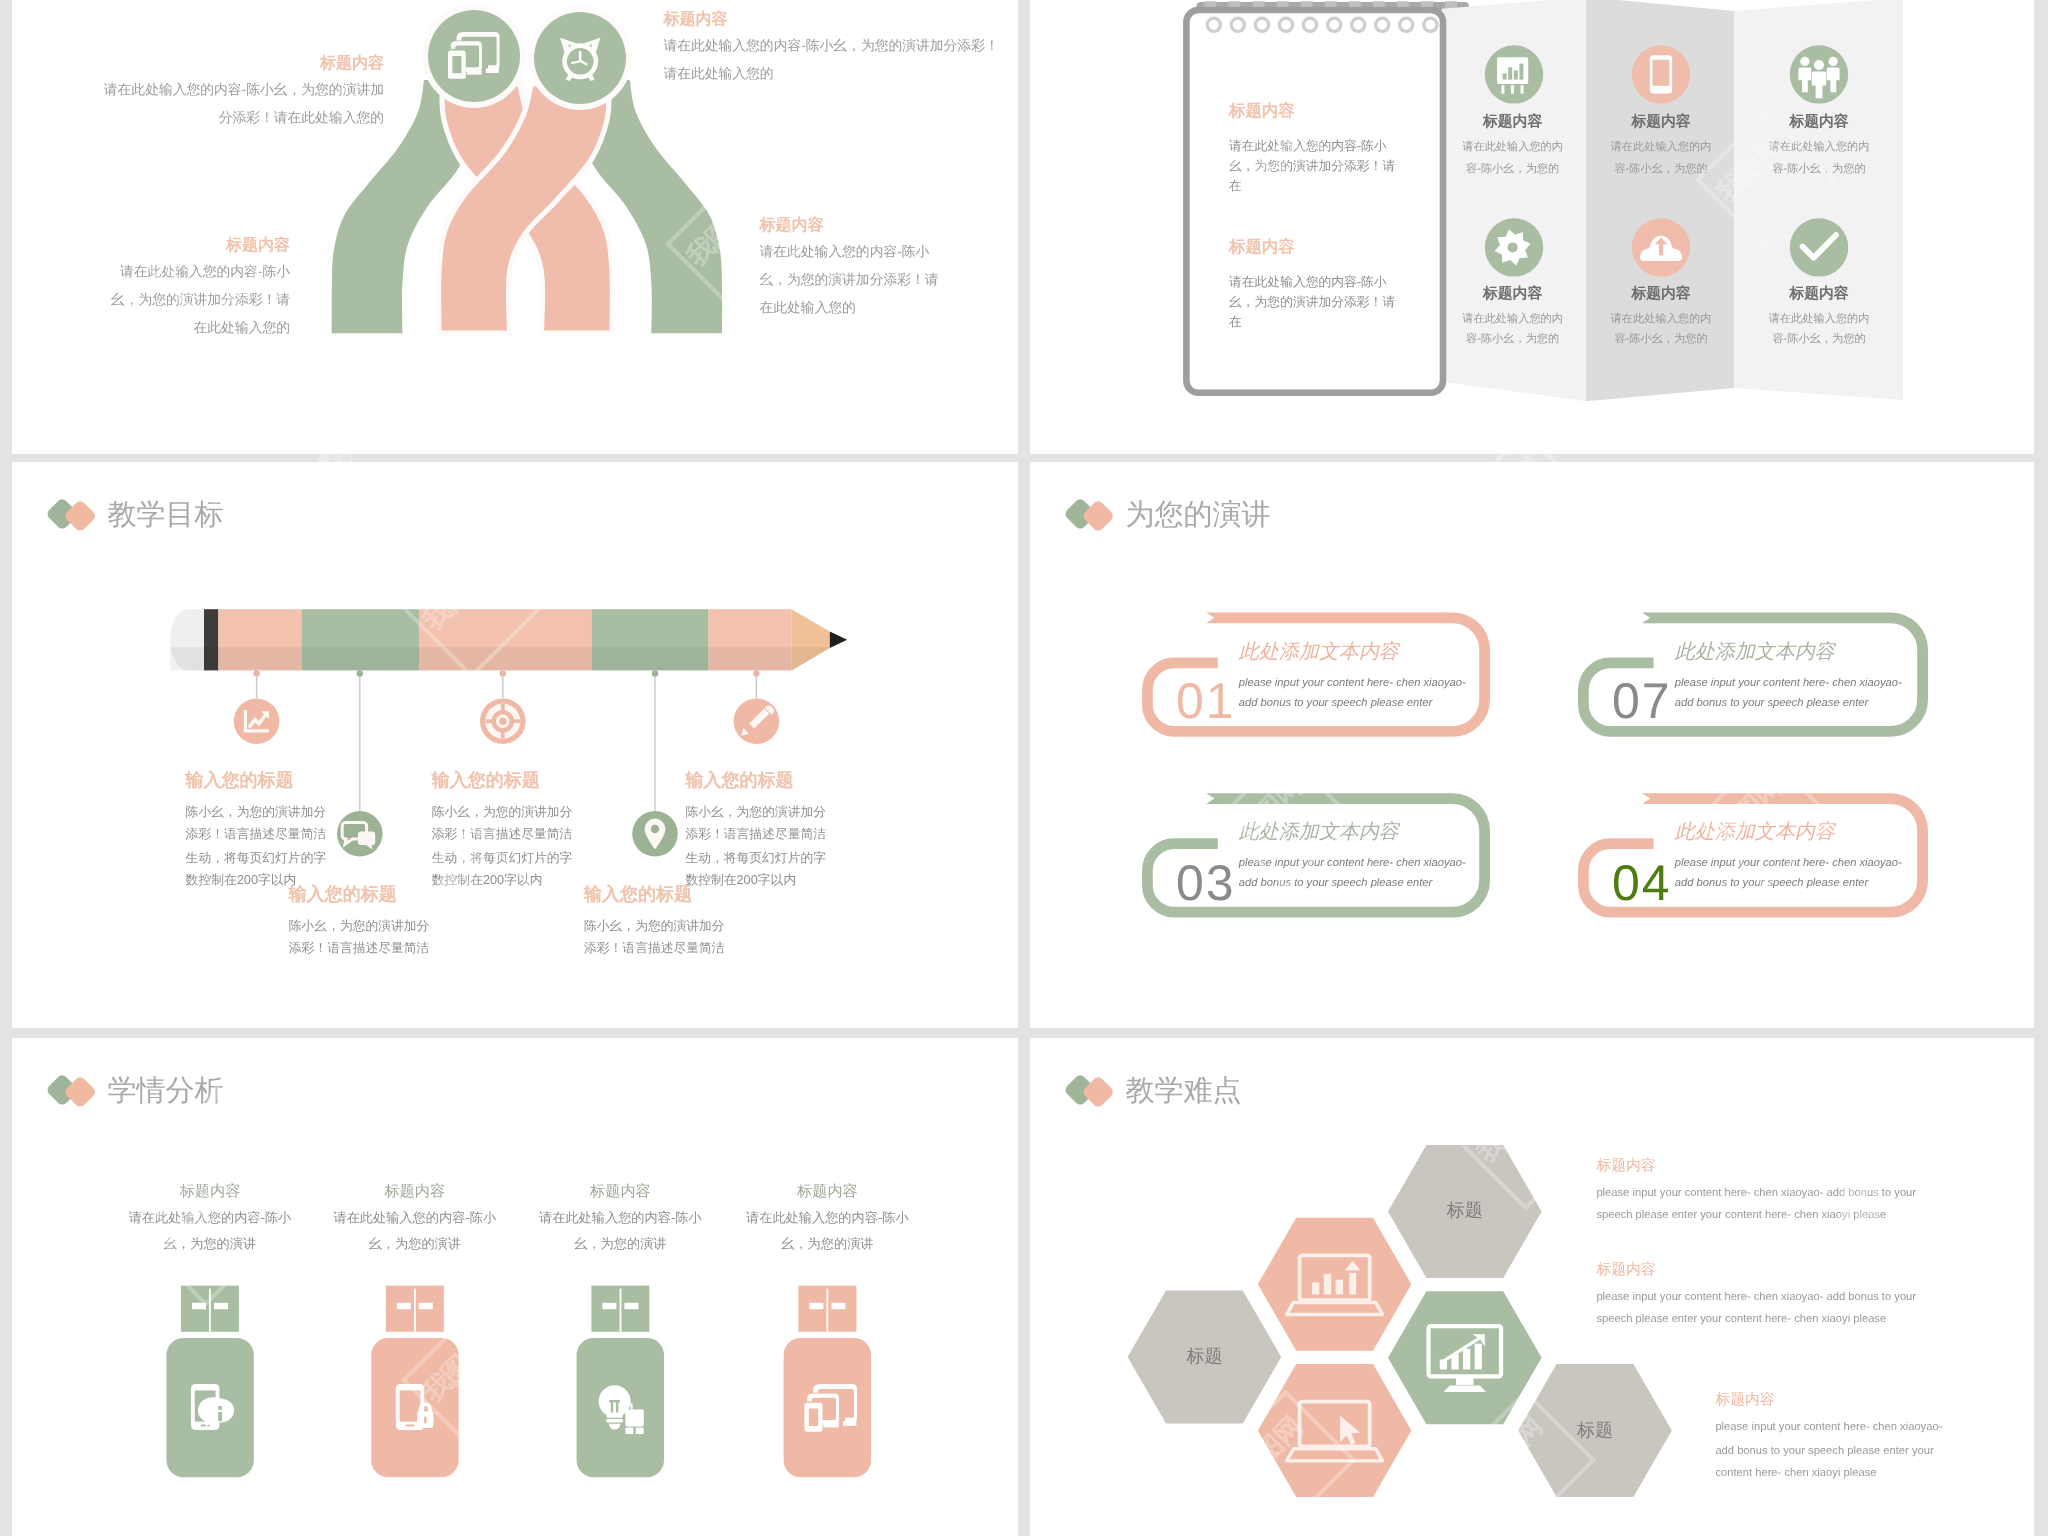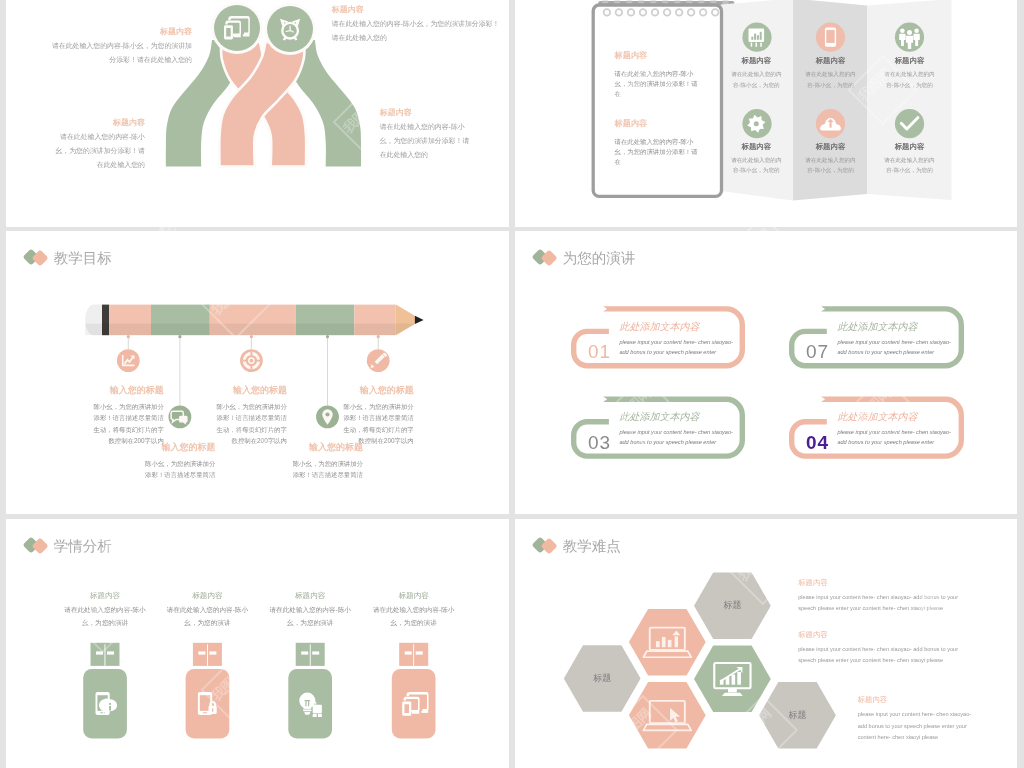--- a/index.html
+++ b/index.html
@@ -50,27 +50,27 @@
 
   
   .shead{position:absolute;left:18px;top:16px;height:24px;}
   .shead .dia{position:absolute;width:12.2px;height:12.2px;border-radius:2.8px;transform:rotate(45deg);}
   .shead .d1{left:0.5px;top:4.4px;background:#9fb498;}
   .shead .d2{left:9.8px;top:4.7px;background:#f1b8a2;}
   .shead .htxt{position:absolute;left:29.7px;top:1.2px;font-size:14.5px;line-height:21px;color:#a9a9a9;white-space:nowrap;}
 
   
   .s3 svg{position:absolute;left:0;top:0;}
-  .s3 .tl{position:absolute;width:71px;text-align:right;}
+  .s3 .tl{position:absolute;width:71px;text-align:left;}
   .s3 .tl .ttl{font-size:9px;line-height:10px;color:#f0c3ac;margin-bottom:6px;}
   .s3 .tl .bdy{font-size:6.4px;line-height:11.3px;color:#8e8e8e;}
 
   
   .s4 svg{position:absolute;left:0;top:0;}
-  .s4 .num{position:absolute;font-size:19px;line-height:19px;letter-spacing:1px;}
+  .s4 .num{position:absolute;font-size:25px;line-height:19px;letter-spacing:1px;}
   .s4 .ctxt{position:absolute;width:116px;font-style:italic;}
   .s4 .ctxt .ct{font-size:10px;line-height:11px;font-family:"Liberation Serif","DejaVu Serif",serif;margin-bottom:5px;}
   .s4 .ctxt .cb{font-size:5.6px;line-height:10.2px;color:#7b7b7b;}
 
   
   .s5 svg{position:absolute;left:0;top:0;}
   .s5 .ucell{position:absolute;width:92px;text-align:center;}
   .s5 .ucell .ut{font-size:7.6px;line-height:9px;color:#9aa894;margin-bottom:4px;}
   .s5 .ucell .ub{font-size:6.6px;line-height:12.5px;color:#8e8e8e;}
 
@@ -355,21 +355,21 @@
     <div class="num" style="left: 291px; top: 111.4px; color: rgb(138, 138, 138);">07</div>
     <div class="ctxt" style="left:322.4px;top:89.7px;">
       <div class="ct" style="color: rgb(168, 181, 161);">此处添加文本内容</div>
       <div class="cb">please input your content here- chen xiaoyao- add bonus to your speech please enter</div>
     </div>
     <div class="num" style="left: 73px; top: 201.8px; color: rgb(138, 138, 138);">03</div>
     <div class="ctxt" style="left:104.4px;top:180.1px;">
       <div class="ct" style="color: rgb(168, 181, 161);">此处添加文本内容</div>
       <div class="cb">please input your content here- chen xiaoyao- add bonus to your speech please enter</div>
     </div>
-    <div class="num" style="left: 291px; top: 201.8px; color: #4c1d95; font-weight: bold;">04</div>
+    <div class="num" style="left: 291px; top: 201.8px; color: #4d7c0f;">04</div>
     <div class="ctxt" style="left:322.4px;top:180.1px;">
       <div class="ct" style="color: rgb(238, 179, 158);">此处添加文本内容</div>
       <div class="cb">please input your content here- chen xiaoyao- add bonus to your speech please enter</div>
     </div>
   </div>
   <div class="slide s5">
     <svg width="503" height="283" viewBox="0 0 503 283">
       <g>
         <rect x="84.5" y="123.8" width="29.0" height="23.1" fill="#a9bda3"></rect>
         <rect x="90.0" y="132.4" width="7.0" height="3.2" fill="#ffffff"></rect>

